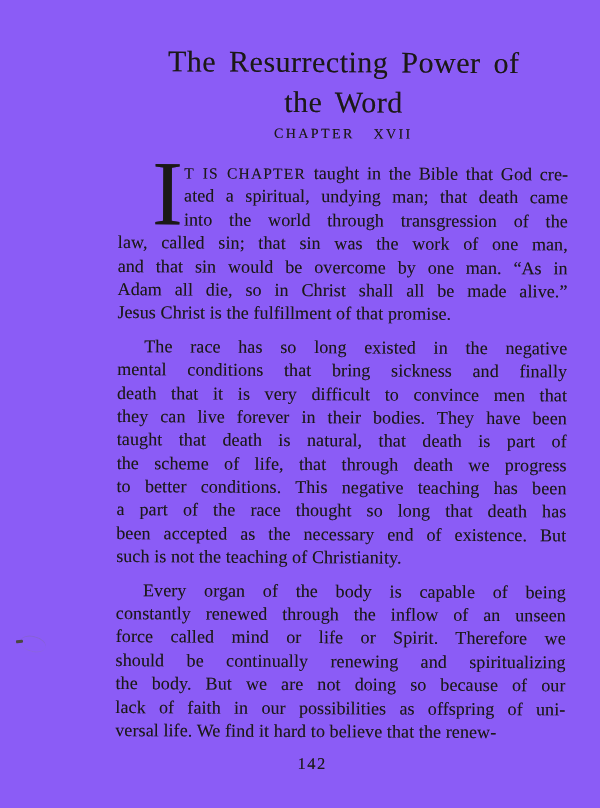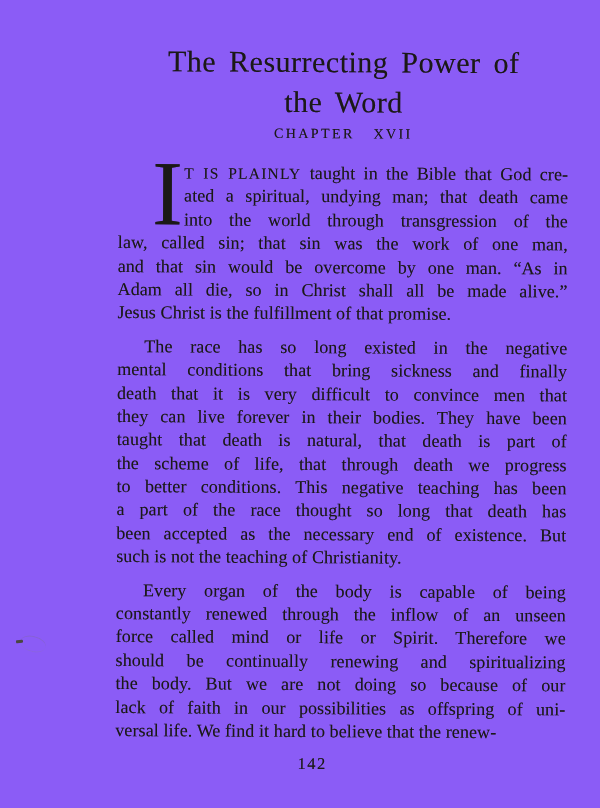--- a/index.html
+++ b/index.html
@@ -112,21 +112,21 @@
   <div class="content">
     <div class="column">
       <div class="title">
         <div>The Resurrecting Power of</div>
         <div>the Word</div>
       </div>
       <div class="chapter">CHAPTER XVII</div>
       <div class="bodytext">
           <div class="para">
             <span class="dropcap">I</span>
-            <div class="line dc-indent"><span class="lead-caps">T IS PLAINLY</span> taught in the Bible that God cre-</div>
+            <div class="line dc-indent"><span class="lead-caps">T IS CHAPTER</span> taught in the Bible that God cre-</div>
             <div class="line dc-indent">ated a spiritual, undying man; that death came</div>
             <div class="line dc-indent">into the world through transgression of the</div>
             <div class="line">law, called sin; that sin was the work of one man,</div>
             <div class="line">and that sin would be overcome by one man. “As in</div>
             <div class="line">Adam all die, so in Christ shall all be made alive.”</div>
             <div class="line last">Jesus Christ is the fulfillment of that promise.</div>
           </div>
           <div class="para">
             <div class="line indent">The race has so long existed in the negative</div>
             <div class="line">mental conditions that bring sickness and finally</div>

